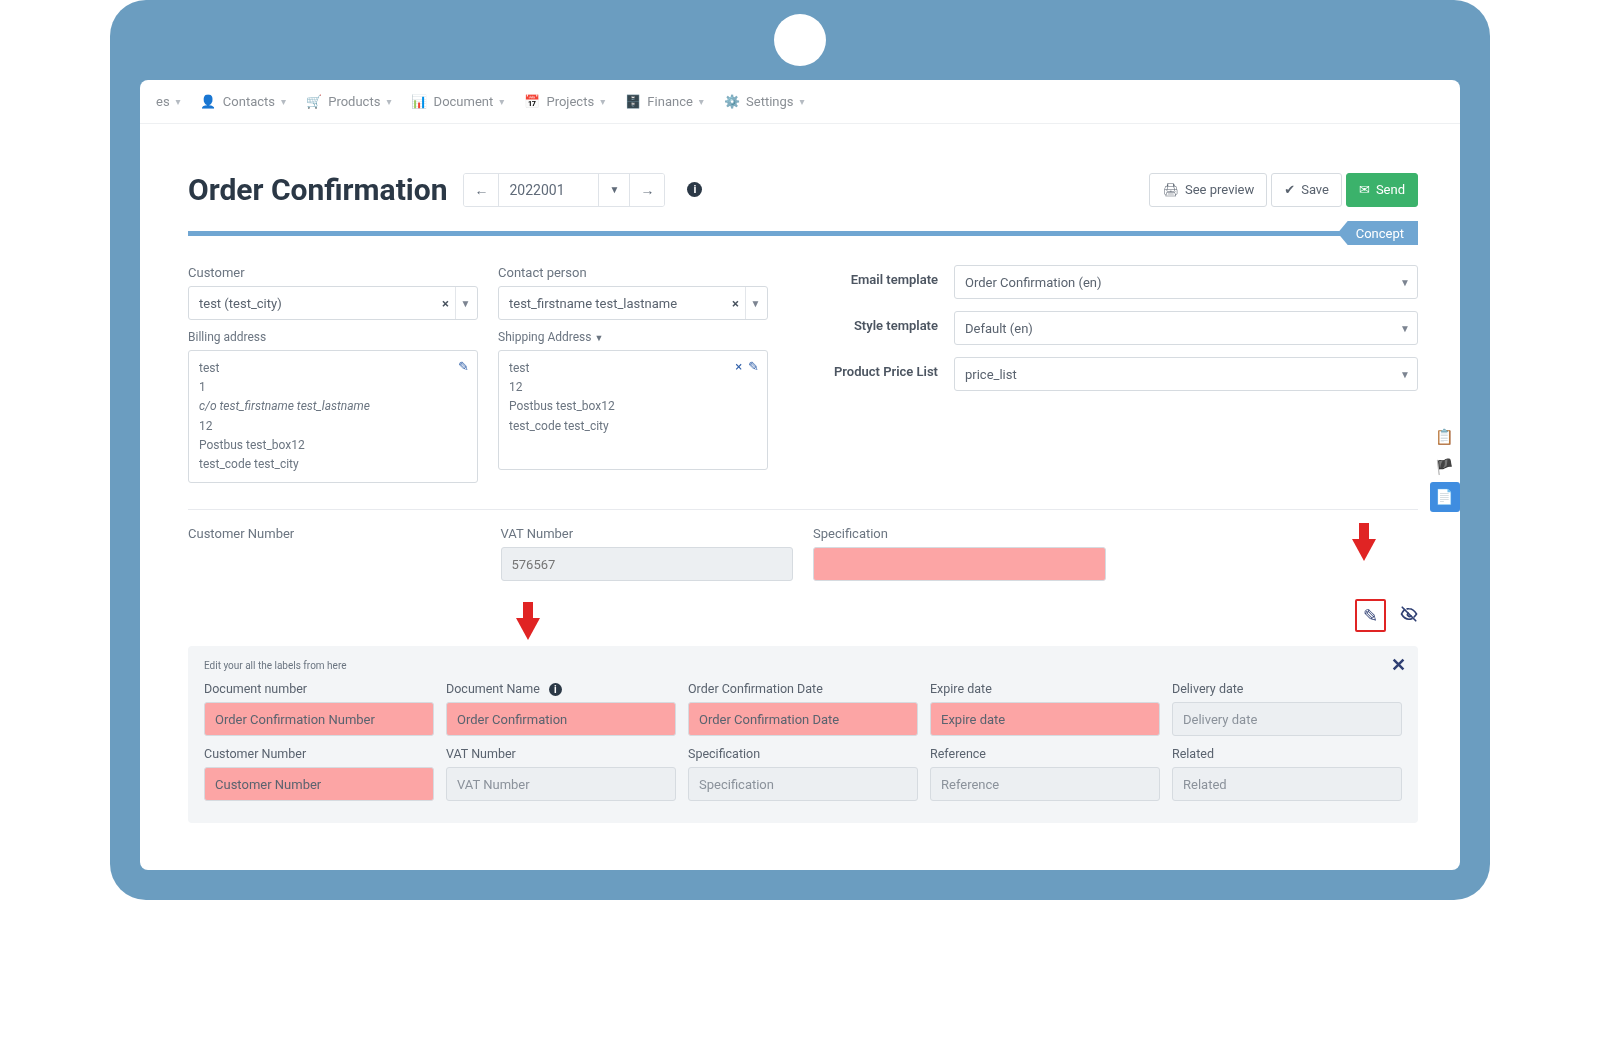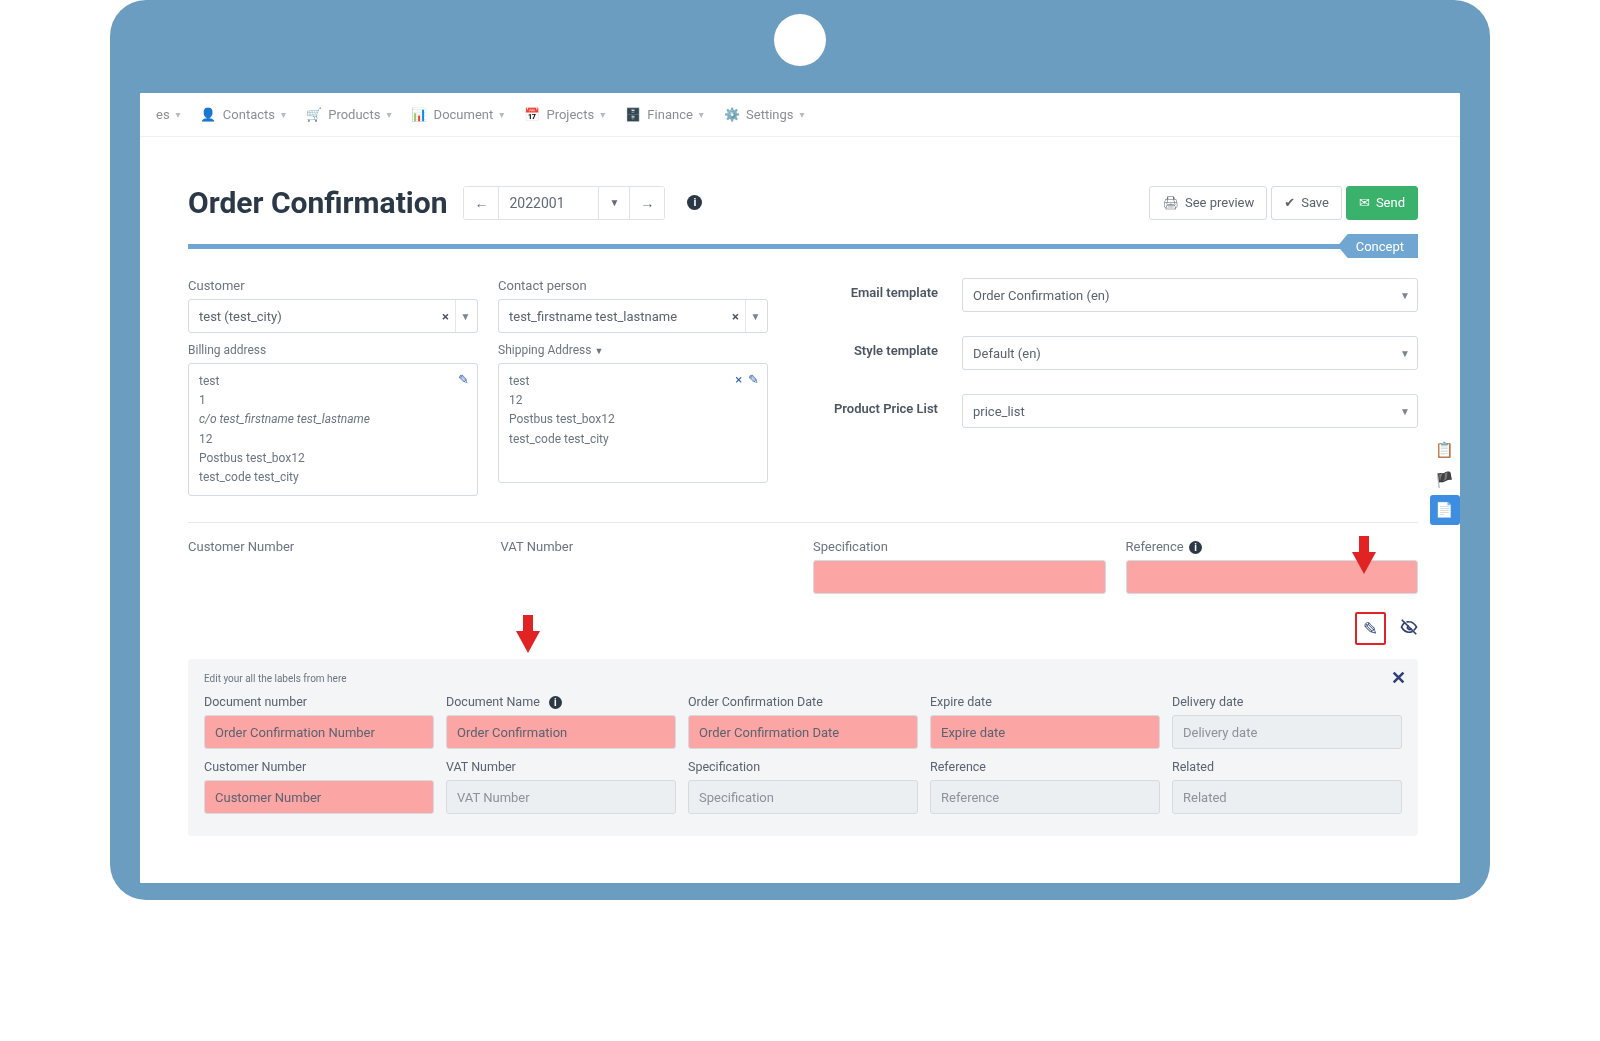--- a/index.html
+++ b/index.html
@@ -16,24 +16,23 @@
   }
   .device-camera {
     width: 52px; height: 52px; border-radius: 50%;
     background: #fff;
     position: absolute;
     top: 14px; left: 50%; transform: translateX(-50%);
   }
   .screen {
     background: #fff;
     width: 100%; height: 100%;
-    border-radius: 1px;
+    border-radius: 8px;
     overflow: hidden;
     position: relative;
-    margin-top: 13px;
   }
 
   
   .topnav {
     height: 44px;
     display: flex; align-items: center;
     padding: 0 6px;
     color: #8a8f95;
     font-size: 13px;
     border-bottom: 1px solid #eef0f2;
@@ -127,21 +126,21 @@
     font-size:12px; color:#6b7581; line-height:1.6; min-height:120px;
     position:relative; background:#fff;
   }
   .addr-actions {
     position:absolute; top:6px; right:8px; display:flex; gap:6px;
     color:#2f5fa9; font-size:13px;
   }
 
   .right-col {
     display:grid; grid-template-columns: 150px 1fr;
-    row-gap:12px; column-gap:16px; align-content:start;gap:24px;
+    row-gap:12px; column-gap:16px; align-content:start;
   }
   .right-col .field-label { text-align:right; padding-top:7px; font-weight:600; color:#4c5561; font-size:13px;}
   
   .sidebar-tabs {
     position:absolute; right:0; top:298px;
     display:flex; flex-direction:column;
   }
   .sidebar-tabs .tab {
     width:30px; height:30px; display:flex; align-items:center; justify-content:center;
     color:#3d4a5a; cursor:pointer; font-size:15px;
@@ -348,30 +347,24 @@
       </div>
 
       <div class="divider"></div>
 
       <div class="row4">
         <div>
           <span class="field-label">Customer Number</span>
         </div>
         <div>
           <span class="field-label">VAT Number</span>
+          <input class="input readonly" placeholder="576567" style="">
         </div>
         <div>
           <span class="field-label">Specification</span>
-          <input class="input" style="">
-        </div>
-        <div>
-          <span class="field-label">
-            <span>Reference</span>
-            <span class="info-dot" style="width:13px;height:13px;font-size:10px;margin-left:2px;">i</span>
-          </span>
           <input class="input" style="">
         </div>
       </div>
 
       <div class="edit-icons">
         <span style="position:absolute; right:42px; top:-38px;">
           <span class="arrow down"></span>
         </span>
         <span class="boxed">✎</span>
         <span>

